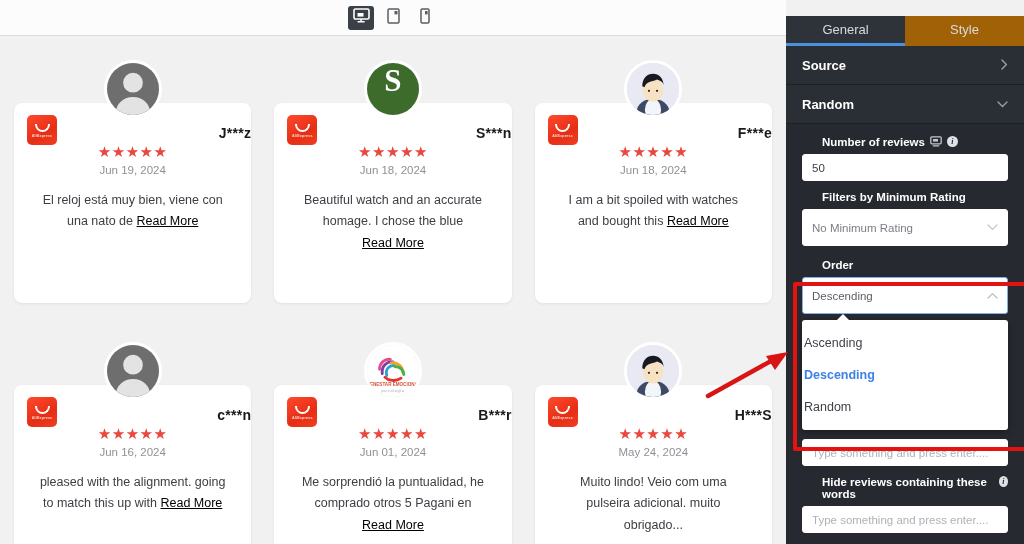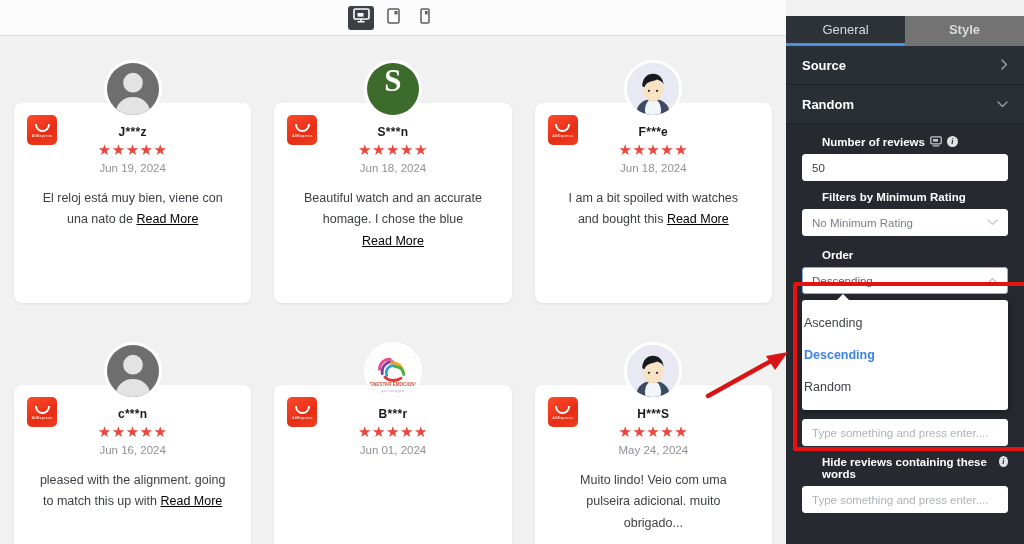--- a/index.html
+++ b/index.html
@@ -90,22 +90,23 @@
     border-radius: 0 0 10px 10px;
     margin-top: 2px;
   }
   .source-badge .brand {
     font-size: 3.6px; color: #ffd8cc; letter-spacing: 0.2px;
     margin-top: 2.5px; font-weight: 700;
   }
 
   .card-name {
     margin-top: 22px;
-    font-size: 12px; font-weight: 700; color: #1a1a1a;
+    font-size: 14px; font-weight: 700; color: #1a1a1a;
     letter-spacing: 0.3px;
+    text-align: right;
   }
   .stars {
     margin-top: 3px;
     font-size: 15px; letter-spacing: 0.5px;
     color: #e9483f;
     line-height: 1.05;
   }
   .card-date {
     margin-top: 4px;
     font-size: 11.5px; color: #8e9196;
@@ -125,23 +126,23 @@
     position: absolute; right: 0; top: 16px;
     width: 238px; height: 544px;
     background: #26292f;
     color: #e6e8ea;
     overflow: hidden;
   }
   .tabs { display: flex; height: 30px; }
   .tab {
     flex: 1;
     display: flex; align-items: center; justify-content: center;
-    font-size: 13px; font-weight: 700;
+    font-size: 13px; font-weight: 400;
     color: #d8dadd;
-    background: #737373;
+    background: #a16207;
     border-bottom: 3px solid transparent;
   }
   .tab.active {
     background: #2e3239;
     border-bottom: 3px solid #4b8fe0;
     font-weight: 400;
   }
 
   .section {
     height: 39px;
@@ -176,21 +177,21 @@
   .input {
     width: 100%; height: 27px;
     background: #ffffff; border: 1px solid #ffffff; border-radius: 3px;
     display: flex; align-items: center;
     padding: 8px 9px;
     font-size: 11.5px; color: #3b3e43;
   }
   .input.placeholder { color: #aeb2b7; }
 
   .select {
-    width: 100%; height: 27px;
+    width: 100%; height: 37px;
     background: #ffffff; border: 1px solid #ffffff; border-radius: 3px;
     display: flex; align-items: center; justify-content: space-between;
     padding: 2px 9px;
     font-size: 11.5px; color: #7b7f85;
   }
   .select .caret { color: #b9bdc2; font-size: 10px; }
   .select.open { border: 1px solid #7fb2ea; color: #5c6066; }
 
   .gap { height: 10px; }
 
@@ -354,20 +355,21 @@
               <text x="29" y="52" text-anchor="middle" font-size="4.2" letter-spacing="0.7" fill="#9aa0a8" font-family="Liberation Sans, sans-serif">psicología</text>
             </svg>
           </div>
           <div class="source-badge">
             <div class="smile"></div>
             <div class="brand">AliExpress</div>
           </div>
           <div class="card-name">B***r</div>
           <div class="stars">★★★★★</div>
           <div class="card-date">Jun 01, 2024</div>
+          <div class="card-text">Me sorprendió la puntualidad, he comprado otros 5 Pagani en <span class="read-more">Read More</span></div>
         </div>
         <div class="card">
           <div class="avatar">
             <svg width="58" height="58" viewBox="0 0 58 58">
               <rect width="58" height="58" fill="#e9e9f4"></rect>
               <ellipse cx="29" cy="54" rx="18" ry="14" fill="#3d4a63"></ellipse>
               <ellipse cx="29" cy="52" rx="9" ry="12" fill="#f2f6fa"></ellipse>
               <ellipse cx="29" cy="30" rx="11.5" ry="13" fill="#f7e2c4"></ellipse>
               <path d="M17 26c0-9 5.5-14 12-14s12 5 12 14c0-5-4-6-7.5-7.5C29 21 22 20 19.5 27Z" fill="#171a20"></path>
               <circle cx="24.5" cy="31" r="1.3" fill="#2a2a2a"></circle>

